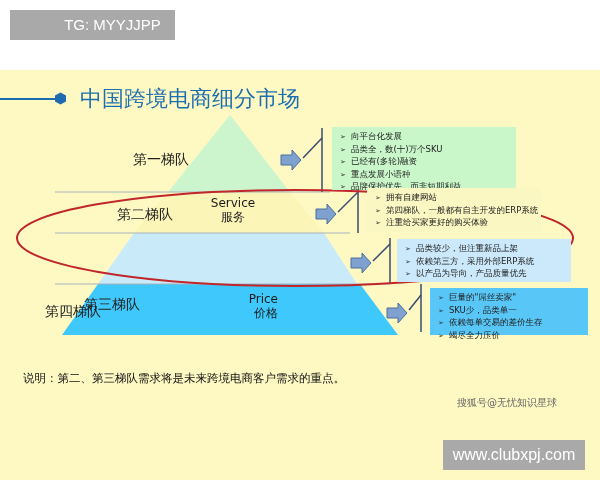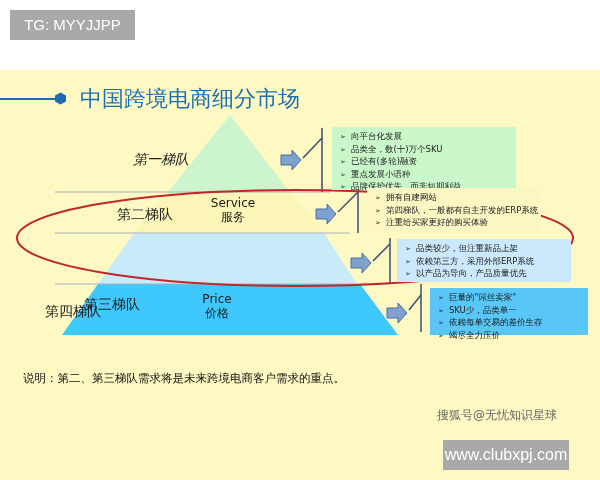--- a/index.html
+++ b/index.html
@@ -1,33 +1,33 @@
 <!DOCTYPE html>
 <html><head>
 <meta charset="utf-8">
 <style>
   html, body { margin:0; padding:0; }
   body { width:600px; height:480px; background:#ffffff; position:relative; overflow:hidden;
          font-family:"DejaVu Sans","Liberation Sans",sans-serif; }
   .wm-top { position:absolute; left:10px; top:10px; width:125px; height:30px; background:#a9a9a9;
             color:#ffffff; font-family:"Liberation Sans",sans-serif; font-size:15px; line-height:30px;
-            text-align:center; }
+            text-align:center;padding-left:40px; }
   .panel { position:absolute; left:0; top:70px; width:600px; height:415px; background:#fef9c3; }
   .title-line { position:absolute; left:0; top:28px; width:56px; height:2px; background:#1f6bb0; }
   .title-dot { position:absolute; left:54px; top:22px; width:13px; height:13px; }
   .title { position:absolute; left:80px; top:14px; font-size:22px; color:#1d6fb0; letter-spacing:0px;
            font-family:"DejaVu Sans",sans-serif; }
   .tier-label { position:absolute; font-size:14px; color:#222; }
   .pyr-text { position:absolute; text-align:center; font-size:12px; color:#1a1a1a; line-height:14px; width:90px; }
   .box { position:absolute; font-size:8.5px; color:#222; line-height:11.5px; padding:4px 6px 4px 8px; box-sizing:border-box; }
   .box .li { white-space:nowrap; }
   .box .li::before { content:"\27A2"; font-size:7px; margin-right:5px; color:#333; }
   .note { position:absolute; left:23px; top:301px; font-size:11.5px; font-weight:normal; color:#111; }
-  .source { position:absolute; right:43px; top:337px; font-size:12px; color:#666;text-align:right; }
-  .wm-bot { position:absolute; left:443px; top:440px; width:126px; height:30px; background:#a9a9a9; color:#fff;
+  .source { position:absolute; right:43px; top:326px; font-size:10px; color:#666;text-align:right; }
+  .wm-bot { position:absolute; left:443px; top:440px; width:142px; height:30px; background:#a9a9a9; color:#fff;
             font-family:"Liberation Sans",sans-serif; font-size:16px; line-height:30px; text-align:center; }
   svg.layer { position:absolute; left:0; top:0; }
 </style>
 </head>
 <body>
 
 <div class="wm-top">TG: MYYJJPP</div>
 
 <div class="panel">
   <div class="title-line"></div>
@@ -64,30 +64,30 @@
       <line x1="338" y1="142" x2="358" y2="122"></line>
       <line x1="390" y1="168" x2="390" y2="214"></line>
       <line x1="373" y1="191" x2="390" y2="174"></line>
       <line x1="421" y1="214" x2="421" y2="262"></line>
       <line x1="409" y1="240" x2="421" y2="225"></line>
     </g>
 
     <ellipse cx="295" cy="168" rx="278" ry="48" fill="none" stroke="#c0262b" stroke-width="2" transform="rotate(0 295 168)"></ellipse>
   </svg>
 
-  <div class="tier-label" style="left:133px;top:81px;font-style:italic;">第一梯队</div>
+  <div class="tier-label" style="left:133px;top:81px;">第一梯队</div>
   <div class="tier-label" style="left:117px;top:136px;">第二梯队</div>
   <div class="tier-label" style="left:84px;top:184px;margin-top:42px;">第三梯队</div>
   <div class="tier-label" style="left:45px;top:233px;">第四梯队</div>
 
   <div class="pyr-text" style="left:188px;top:126px;">
     <div>Service</div>
     <div>服务</div>
   </div>
-  <div class="pyr-text" style="left:172px;top:222px;">
+  <div class="pyr-text" style="left:188px;top:222px;text-align:right;">
     <div>Price</div>
     <div>价格</div>
   </div>
 
   <div class="box" style="left:332px;top:57px;width:184px;height:63px;background:#c9f7c9;">
     <div class="li">向平台化发展</div>
     <div class="li">品类全，数(十)万个SKU</div>
     <div class="li">已经有(多轮)融资</div>
     <div class="li">重点发展小语种</div>
     <div class="li">品牌保护优先，而非短期利益</div>

